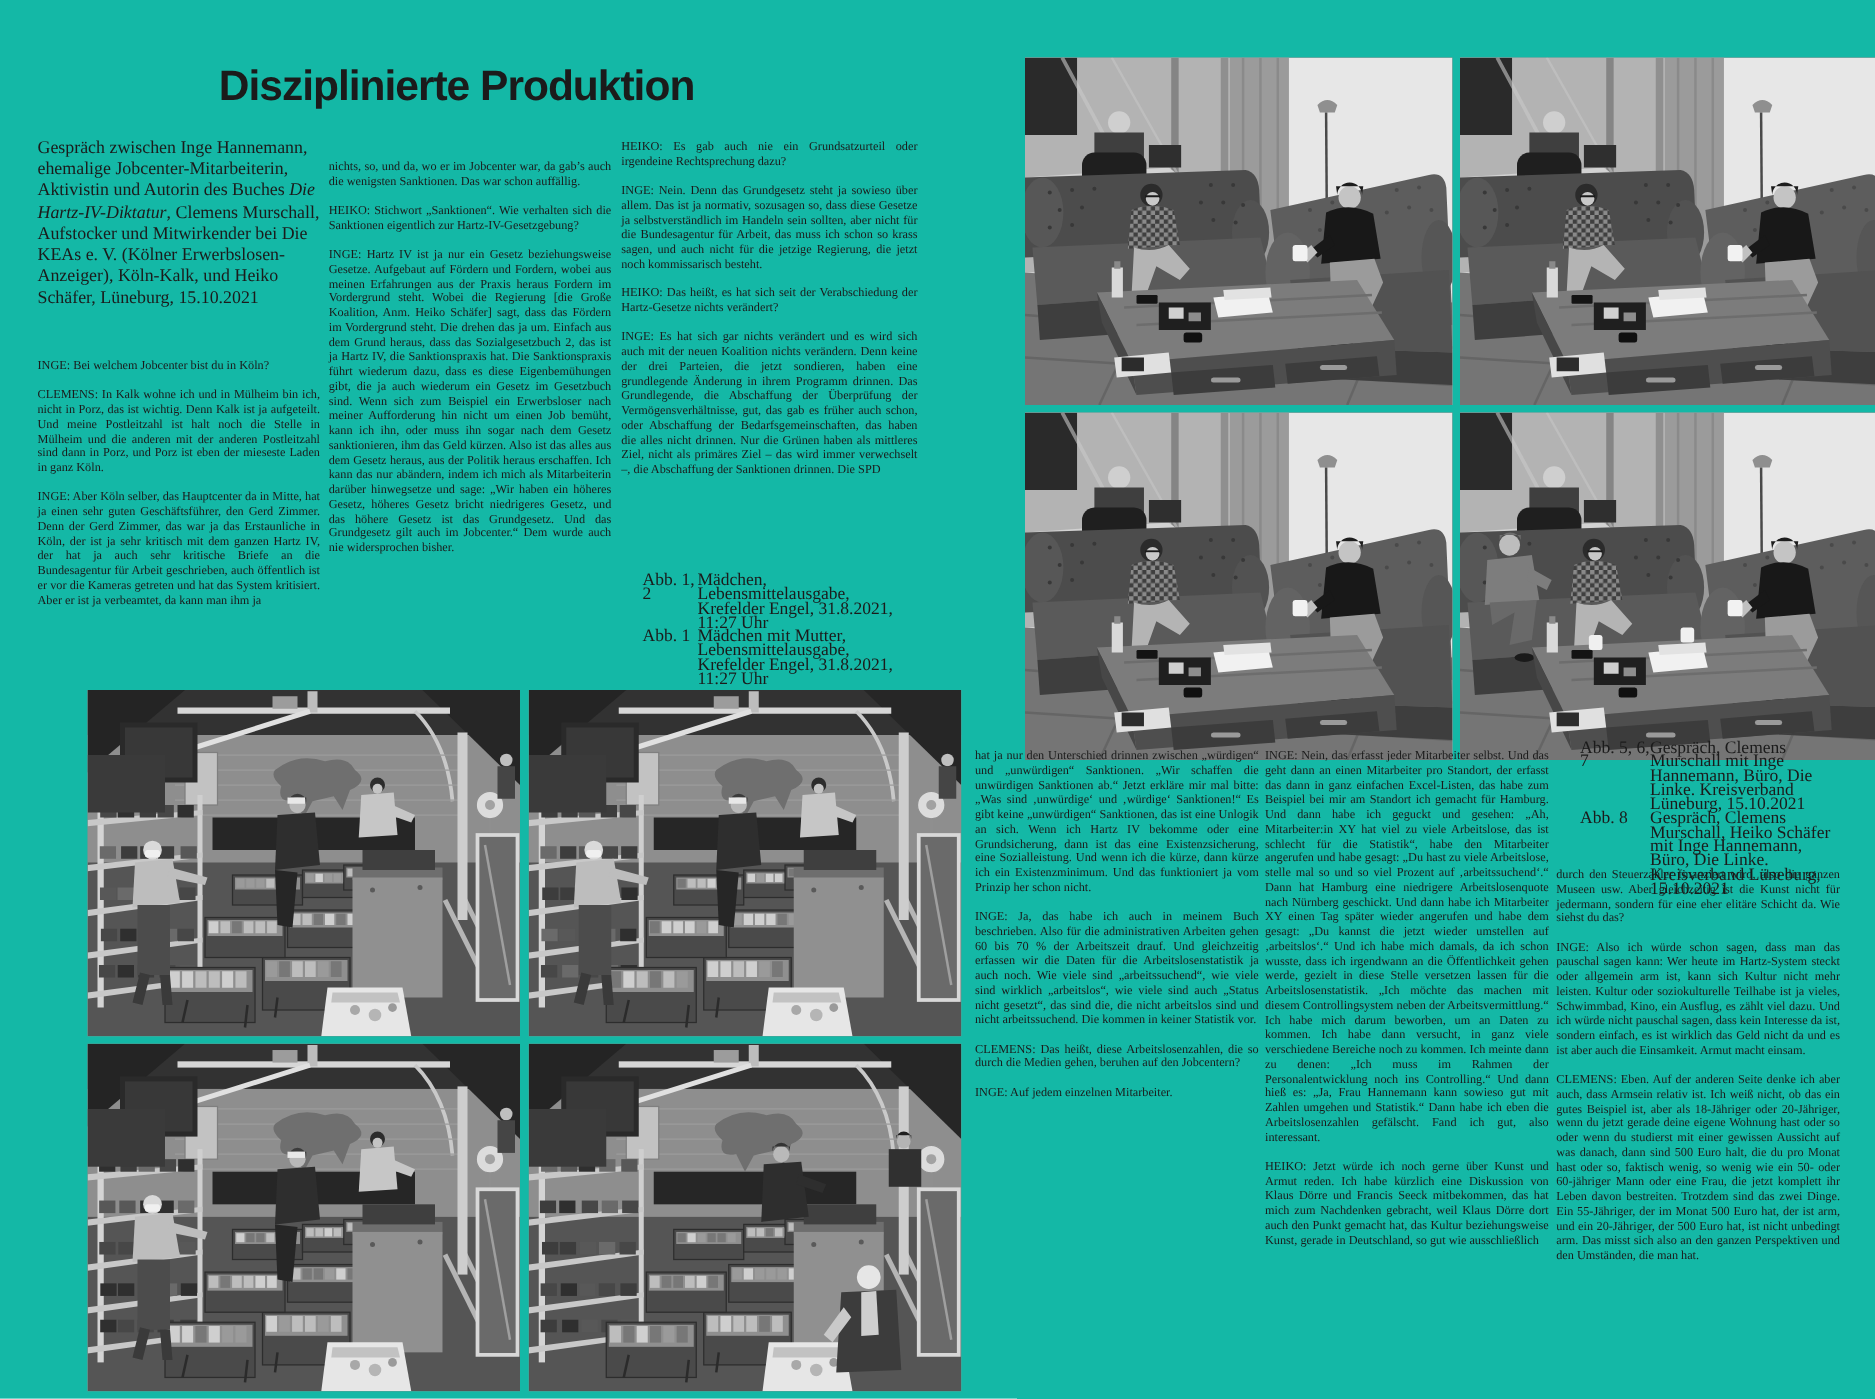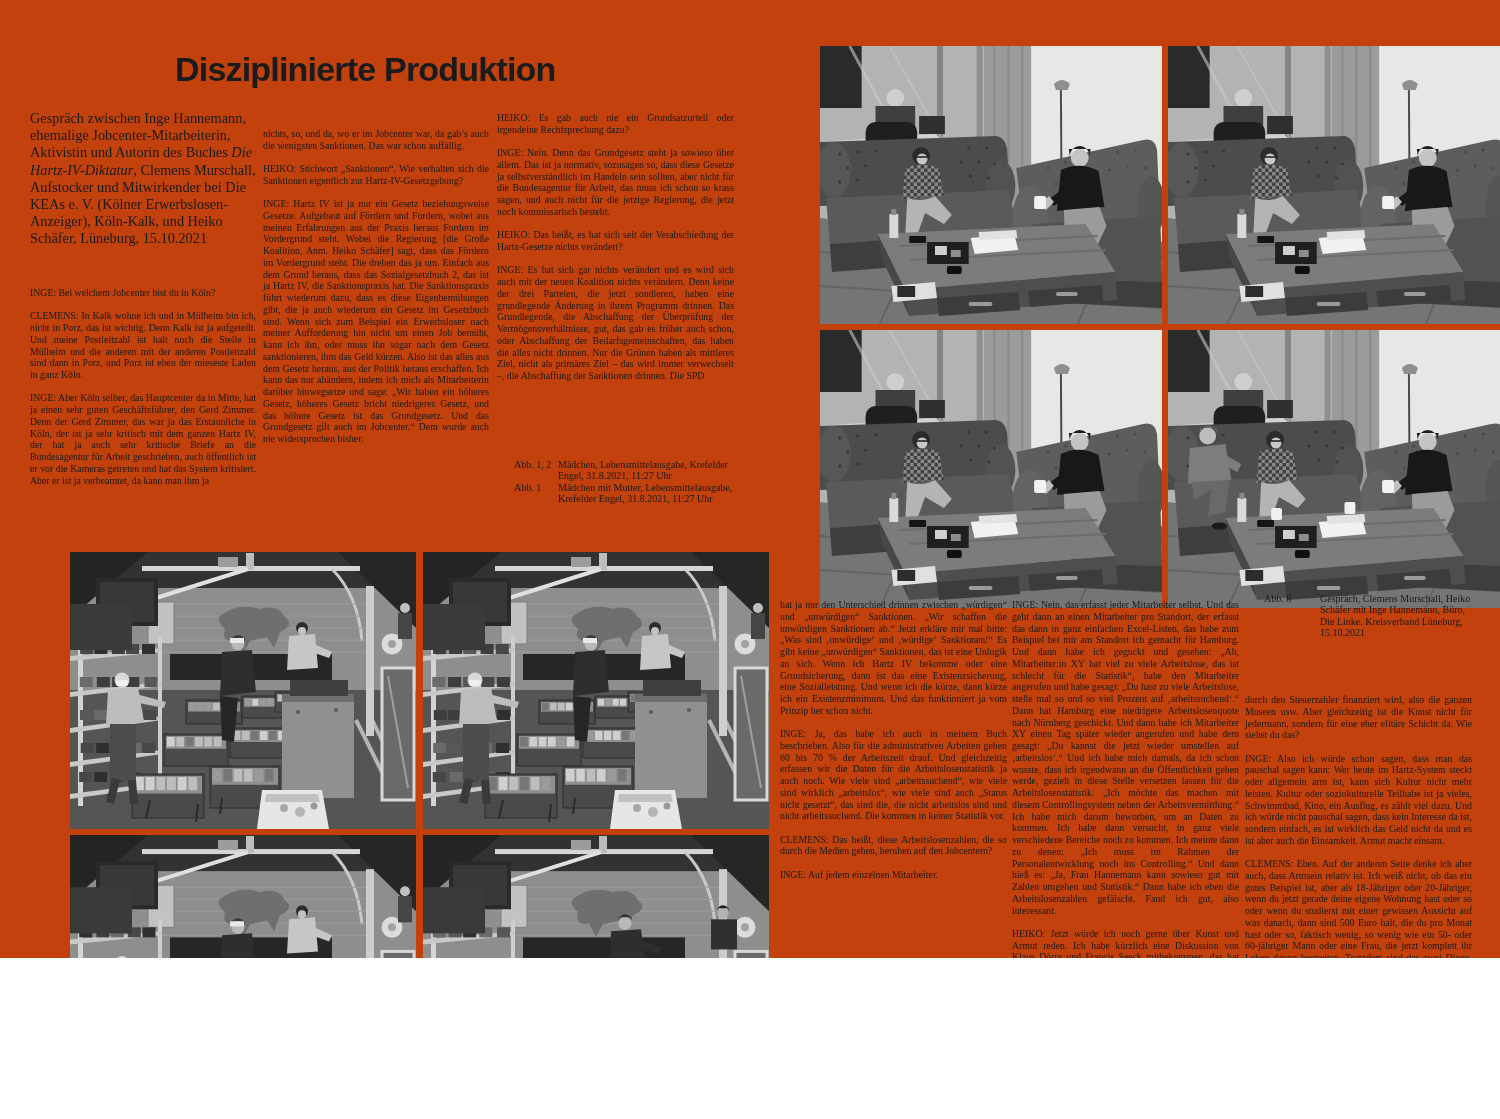--- a/index.html
+++ b/index.html
@@ -1,33 +1,33 @@
 <!DOCTYPE html>
 <html><head>
 <meta charset="utf-8">
 <style>
   html,body{margin:0;padding:0;background:#ffffff;}
-  .spread{position:relative;width:1500px;height:958px;background:#c2410c;
+  .spread{position:relative;width:1500px;height:1119px;background:#14b8a6;
           font-family:"Liberation Serif",serif;color:#1b1b1b;overflow:hidden;}
   .title{position:absolute;left:175px;top:50px;margin:0;
          font-family:"Liberation Sans",sans-serif;font-weight:bold;
          font-size:34px;letter-spacing:-0.8px;white-space:nowrap;}
   .intro{position:absolute;left:30px;top:110px;width:226px;
          font-size:14.3px;line-height:17.2px;text-align:left;}
   .intro .it{font-style:italic;}
   .col{position:absolute;font-size:9.8px;line-height:11.75px;text-align:justify;}
   .col p{margin:0 0 11.6px 0;}
   .col p:last-child{margin-bottom:0;}
   #col1{left:30px;top:287px;width:226px;}
   #col2{left:263px;top:128px;width:226px;}
   #col3{left:497px;top:112px;width:237px;}
   #rcol1{left:780px;top:599px;width:227px;}
   #rcol2{left:1012px;top:599px;width:227px;}
   #rcol3{left:1245px;top:694px;width:227px;}
-  .captions{position:absolute;font-size:10px;line-height:11.3px;text-align:left;}
+  .captions{position:absolute;font-size:14px;line-height:11.3px;text-align:left;}
   #captions-left{left:514px;top:459px;width:221px;}
   #captions-right{left:1264px;top:593px;width:212px;}
   .cap-row{display:flex;}
   .cap-label{flex:0 0 44px;}
   #captions-right .cap-label{flex:0 0 56px;}
   .cap-text{flex:1;}
   .photo{position:absolute;overflow:hidden;background:#8a8a8a;}
   .photo svg{display:block;width:100%;height:100%;}
   #ph-1{left:30px;top:536px;width:346px;height:277px;}
   #ph-2{left:383px;top:536px;width:346px;height:277px;}
@@ -1317,20 +1317,24 @@
             <rect x="104" y="178" width="11" height="12" rx="2" fill="#f0f0f0"></rect>
         <polygon points="72,240 116,236 118,252 74,256" fill="#e0e0e0"></polygon>
         <rect x="78" y="240" width="18" height="11" fill="#2c2c2c"></rect>
       </g>
     </g>
   </svg>
     </figure>
 
   <div class="captions" id="captions-right">
       <div class="cap-row">
+        <span class="cap-label">Abb. 5, 6, 7</span>
+        <span class="cap-text">Gespräch, Clemens Murschall mit Inge Hannemann, Büro, Die Linke. Kreisverband Lüneburg, 15.10.2021</span>
+      </div>
+      <div class="cap-row">
         <span class="cap-label">Abb. 8</span>
         <span class="cap-text">Gespräch, Clemens Murschall, Heiko Schäfer mit Inge Hannemann, Büro, Die Linke. Kreisverband Lüneburg, 15.10.2021</span>
       </div>
     </div>
 
   <div class="col" id="rcol1">
       <p>hat ja nur den Unterschied drinnen zwischen „würdigen“ und „unwürdigen“ Sanktionen. „Wir schaffen die unwürdigen Sanktionen ab.“ Jetzt erkläre mir mal bitte: „Was sind ‚unwürdige‘ und ‚würdige‘ Sanktionen!“ Es gibt keine „unwürdigen“ Sanktionen, das ist eine Unlogik an sich. Wenn ich Hartz IV bekomme oder eine Grundsicherung, dann ist das eine Existenzsicherung, eine Sozialleistung. Und wenn ich die kürze, dann kürze ich ein Existenzminimum. Und das funktioniert ja vom Prinzip her schon nicht.</p>
       <p>INGE: Ja, das habe ich auch in meinem Buch beschrieben. Also für die administrativen Arbeiten gehen 60 bis 70 % der Arbeitszeit drauf. Und gleichzeitig erfassen wir die Daten für die Arbeitslosenstatistik ja auch noch. Wie viele sind „arbeitssuchend“, wie viele sind wirklich „arbeitslos“, wie viele sind auch „Status nicht gesetzt“, das sind die, die nicht arbeitslos sind und nicht arbeitssuchend. Die kommen in keiner Statistik vor.</p>
       <p>CLEMENS: Das heißt, diese Arbeitslosenzahlen, die so durch die Medien gehen, beruhen auf den Jobcentern?</p>
       <p>INGE: Auf jedem einzelnen Mitarbeiter.</p>

